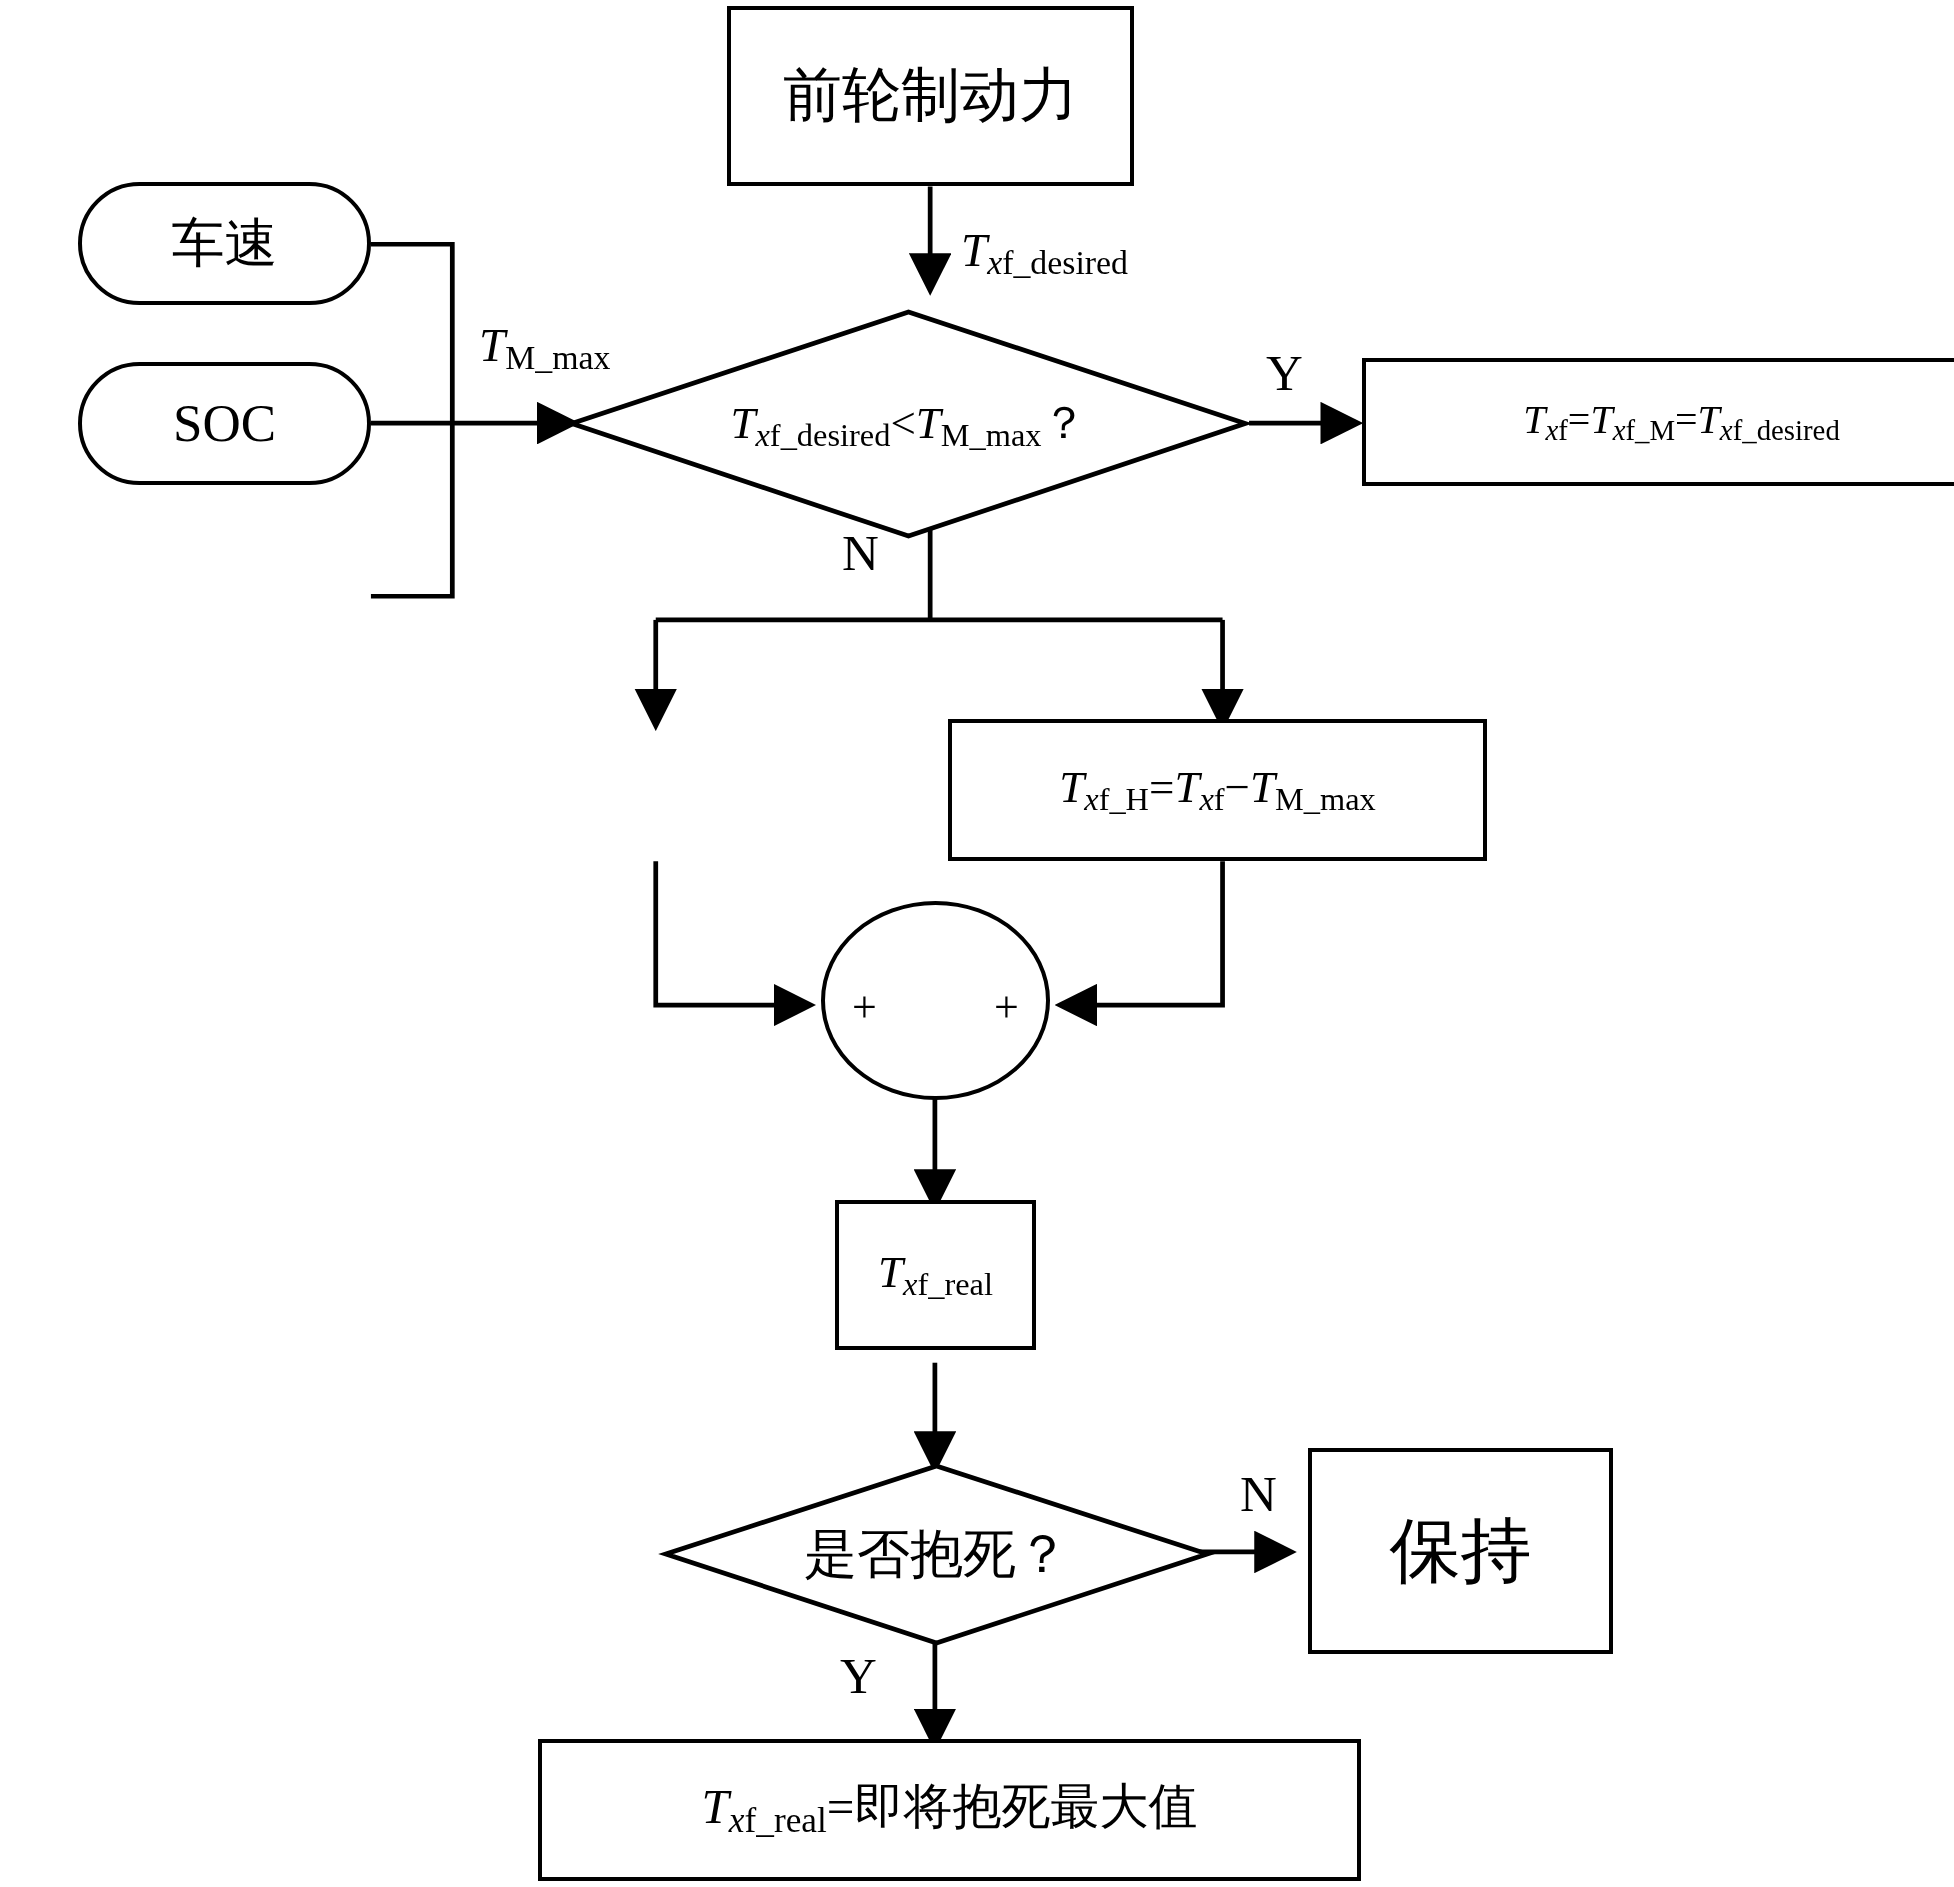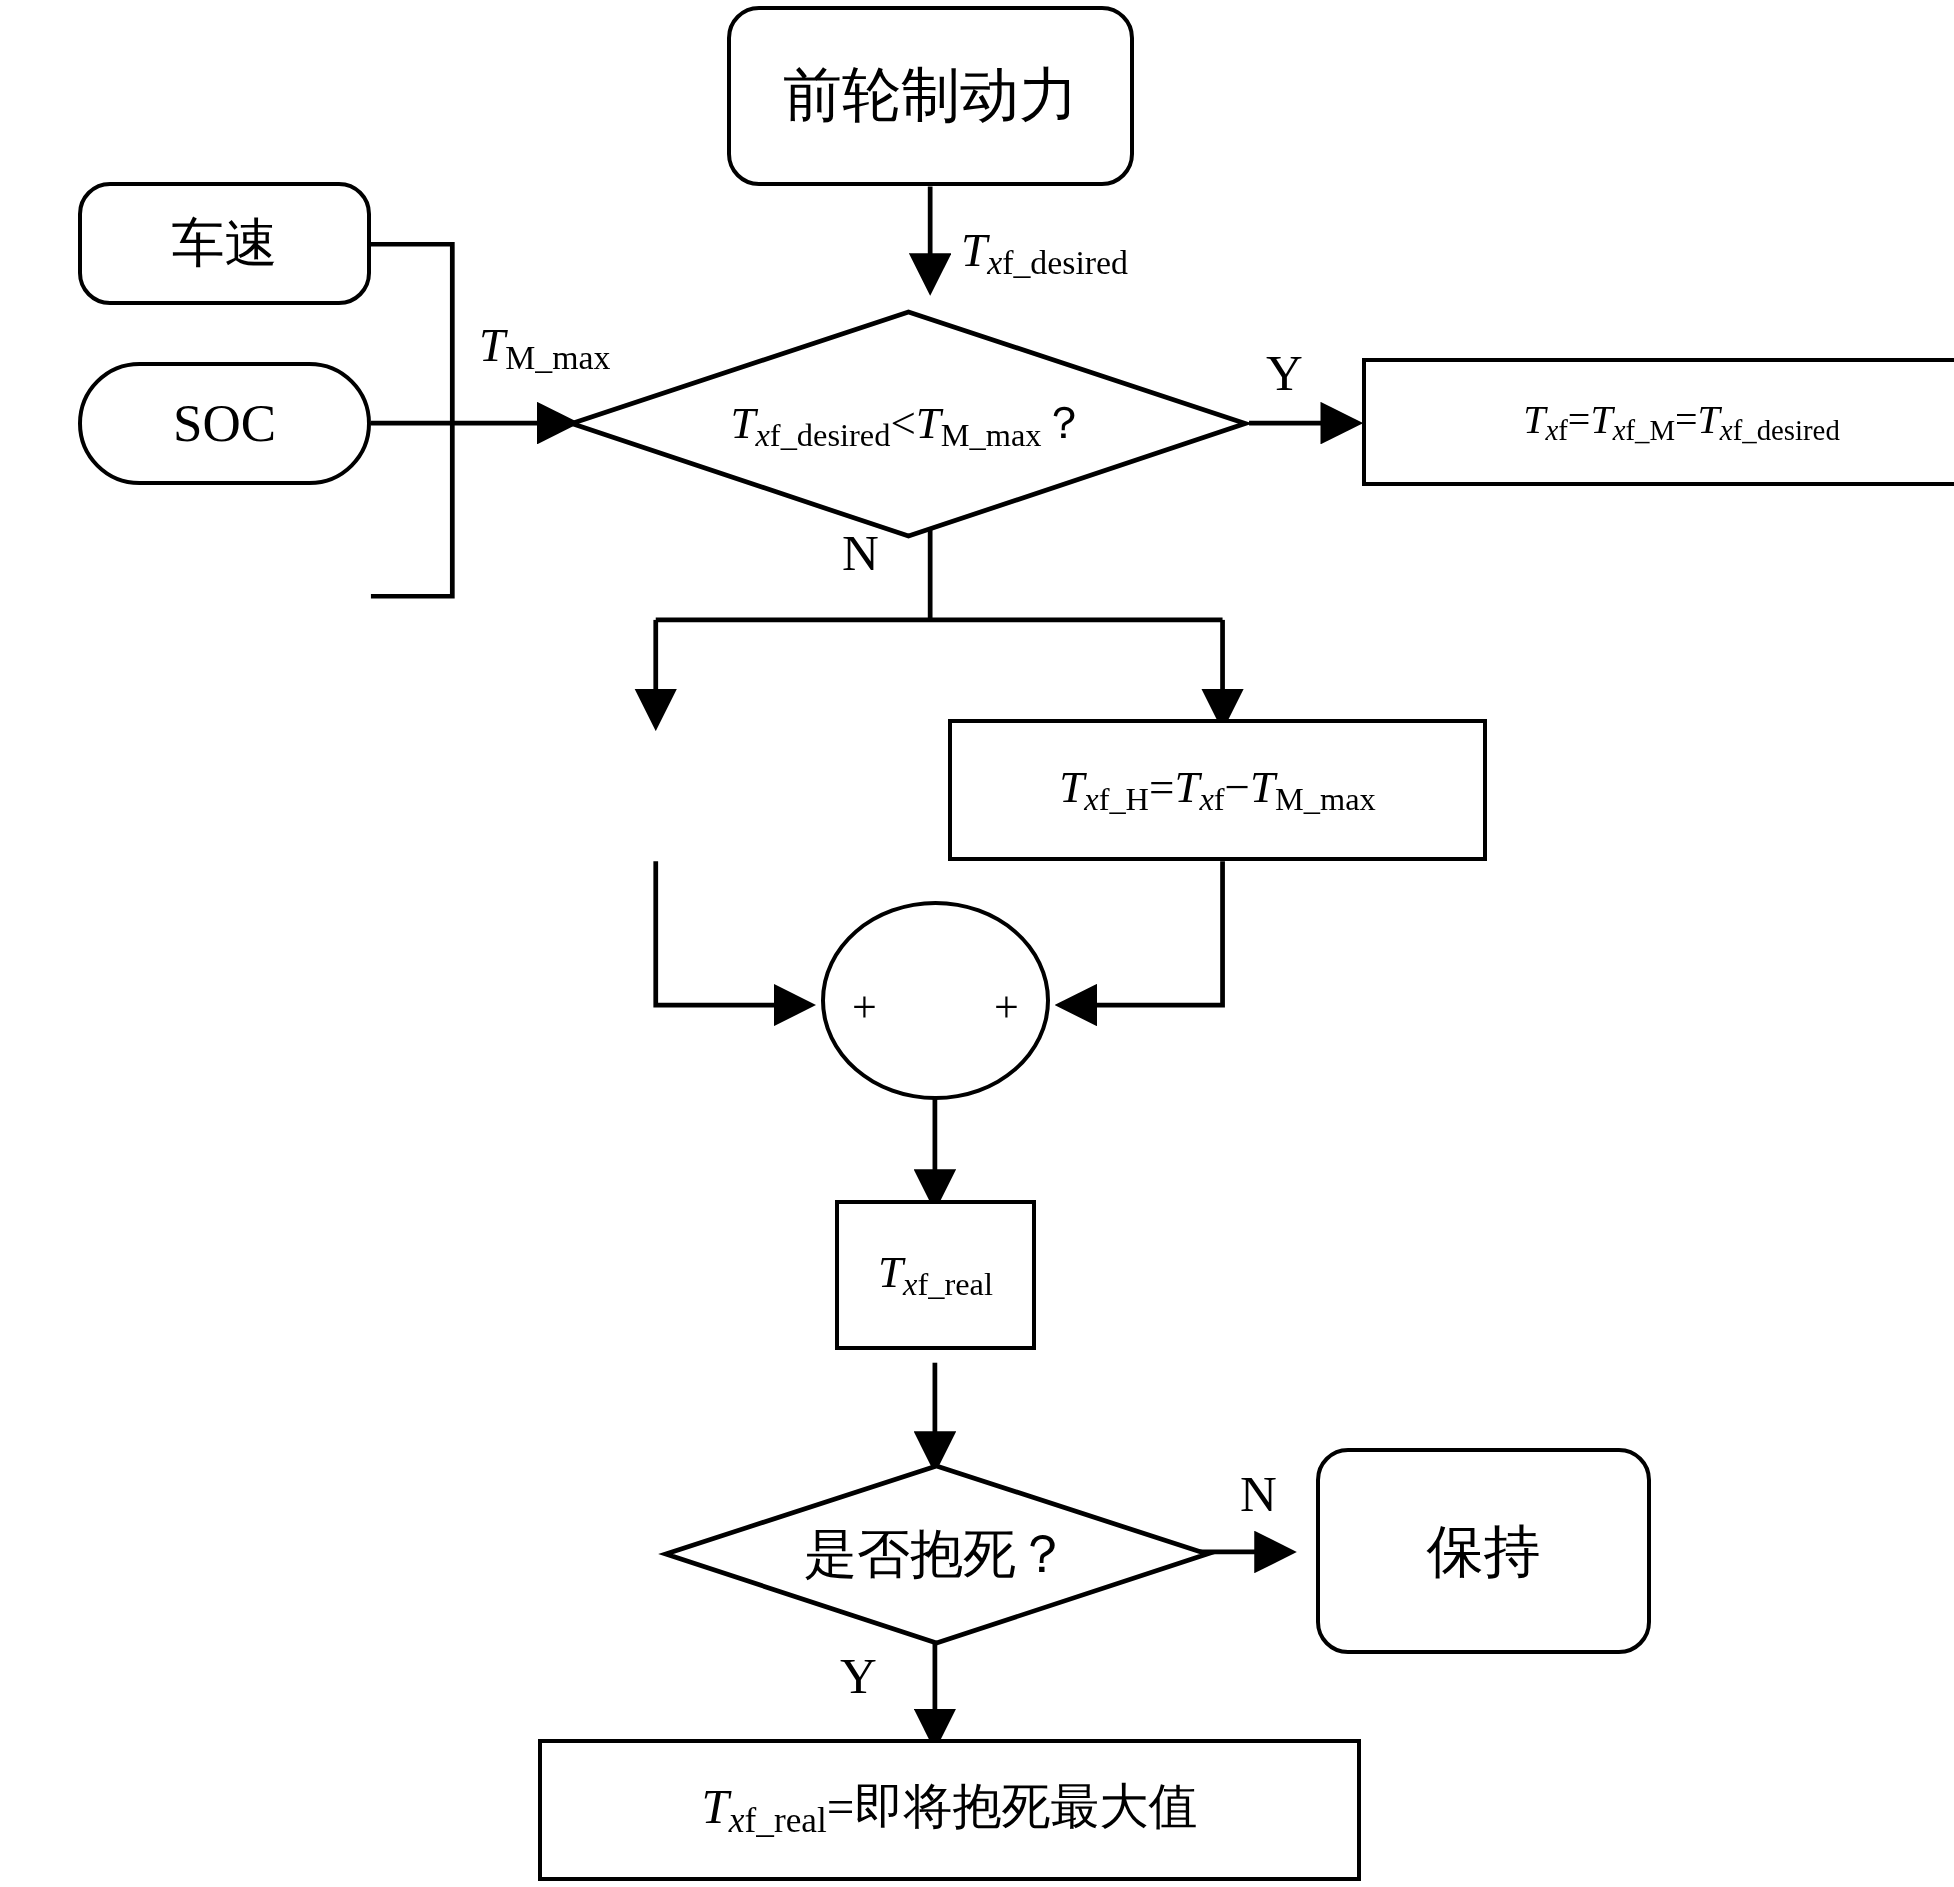--- a/index.html
+++ b/index.html
@@ -24,21 +24,21 @@
     border: 4.7px solid #000;
     background: #fff;
     display: flex;
     align-items: center;
     justify-content: center;
     text-align: center;
     line-height: 1.1;
   }
   .rect { border-radius: 0; }
   .stadium { border-radius: 66px; }
-  .cjk { font-family: "DejaVu Sans", sans-serif; font-weight: 500; border-radius: 32px; }
+  .cjk { font-family: "DejaVu Sans", sans-serif; font-weight: 500; }
   .lbl {
     position: absolute;
     white-space: nowrap;
     line-height: 1;
   }
   .diamond-wrap {
     position: absolute;
   }
   .diamond-wrap svg {
     position: absolute;
@@ -165,21 +165,21 @@
 
   <div class="diamond-wrap" style="left:662px; top:1462px; width:549px; height:185px;">
     <svg width="549" height="185" viewBox="0 0 580 195">
       <polygon points="290,4 576,97 290,191 4,97" fill="#fff" stroke="#000" stroke-width="5"></polygon>
     </svg>
     <div class="diamond-text cjk">
       <span style="font-size:53px;">是否抱死？</span>
     </div>
   </div>
 
-  <div class="node rect cjk" style="left:1308px; top:1448px; width:335px; height:206px; font-size:57px;margin-left:8px;">
+  <div class="node rect cjk" style="left:1308px; top:1448px; width:305px; height:206px; font-size:71px;">
     <span>保持</span>
   </div>
 
   <div class="node rect" style="left:538px; top:1739px; width:823px; height:142px; font-size:49px;">
     <span>
       <span class="it">T</span><span class="sub"><span class="it">x</span>f_real</span>=<span class="cjk">即将抱死最大值</span>
     </span>
   </div>
 
   <div class="lbl" style="left:961px; top:227px; font-size:47px;">

